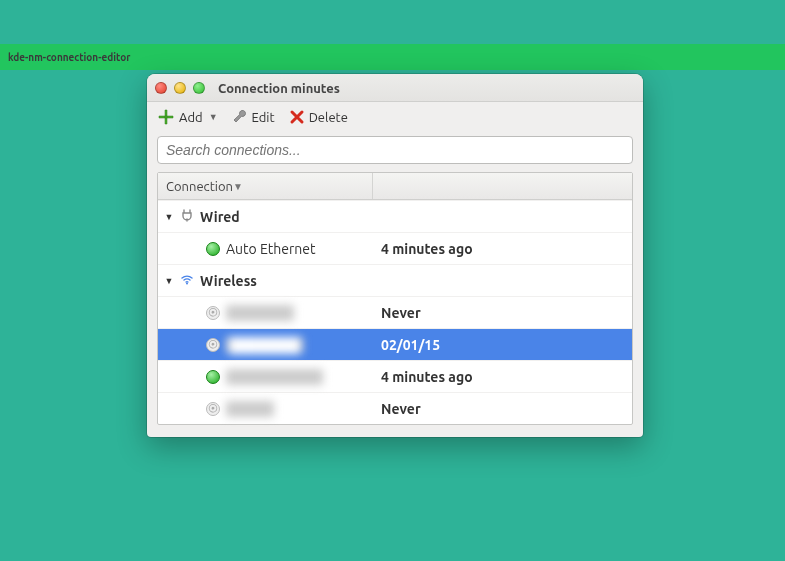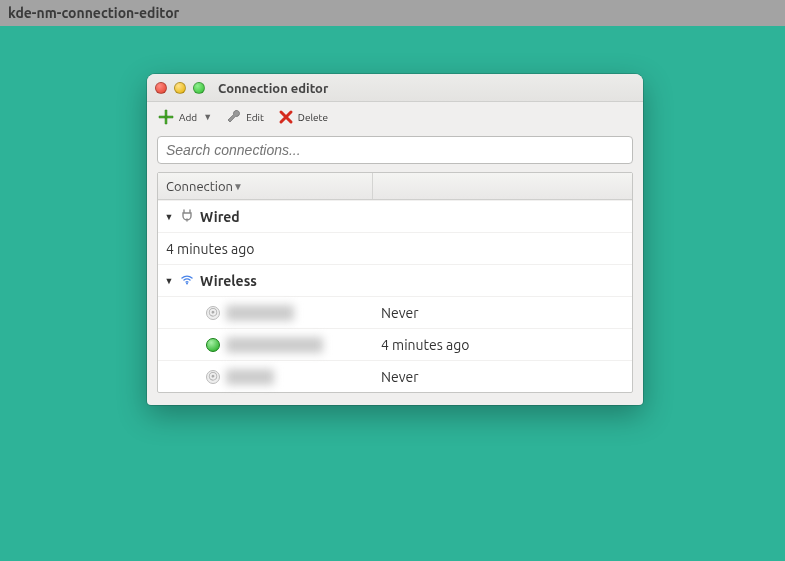--- a/index.html
+++ b/index.html
@@ -7,27 +7,28 @@
     width: 785px;
     height: 561px;
     background: #2eb398;
     font-family: "Ubuntu", "Segoe UI", sans-serif;
     font-size: 14px;
     color: #333;
     overflow: hidden;
   }
   .top-titlebar {
     height: 26px;
-    background: #a3a3a3;
+    background: #22c55e;
     display: flex;
     align-items: center;
     padding-left: 8px;
     font-weight: bold;
-    font-size: 14px;
+    font-size: 10px;
     color: #3a3a3a;
+    margin-top: 44px;
   }
   .window {
     position: absolute;
     left: 147px;
     top: 74px;
     width: 496px;
     background: #f0efee;
     border-radius: 8px 8px 4px 4px;
     box-shadow: 0 10px 30px rgba(0,0,0,0.3), 0 0 0 1px rgba(0,0,0,0.15);
     overflow: hidden;
@@ -46,21 +47,21 @@
   .tl-yellow { background: radial-gradient(circle at 35% 30%, #ffe28a, #e5b100); }
   .tl-green { background: radial-gradient(circle at 35% 30%, #8ef08e, #2dbb2d); }
   .win-title { font-weight: bold; font-size: 13px; margin-left: 6px; color: #444; }
   .toolbar {
     display: flex;
     align-items: center;
     gap: 14px;
     padding: 6px 10px;
   }
   .tb-btn { display: flex; align-items: center; gap: 4px; cursor: pointer; }
-  .tb-label { font-size: 10px; color: #333; }
+  .tb-label { font-size: 13px; color: #333; }
   .icon-add svg, .icon-edit svg, .icon-delete svg { display: block; }
   .dropdown-arrow { font-size: 9px; color: #666; margin-left: 2px; }
   .search-row { padding: 4px 10px 8px 10px; }
   .search-input {
     width: 100%;
     height: 28px;
     border: 1px solid #bdbdbb;
     border-radius: 4px;
     padding: 0 8px;
     font-style: italic;
@@ -85,21 +86,21 @@
   .col-conn { width: 215px; padding: 6px 8px; display: flex; align-items: center; justify-content: flex-start; border-right: 1px solid #d4d4d2; }
   .col-last { flex: 1; padding: 6px 8px; }
   .sort-arrow { font-size: 10px; color: #777; }
   .row {
     display: flex;
     align-items: center;
     height: 32px;
     border-top: 1px solid #f1f0ef;
   }
   .row .cell-conn { width: 215px; display: flex; align-items: center; gap: 6px; padding-left: 6px; }
-  .row .cell-last { flex: 1; padding-left: 8px; font-size: 14px; color: #333; }
+  .row .cell-last { flex: 1; padding-left: 8px; font-size: 14px; color: #333; font-weight: bold; }
   .group-row { font-weight: bold; }
   .exp { width: 10px; text-align: center; font-size: 9px; color: #333; }
   .indent-2 { width: 36px; }
   .conn-name { font-size: 14px; }
   .selected { background: #4a84e8; color: #fff; }
   .selected .cell-last, .selected .conn-name { color: #fff; }
   .state-dot {
     width: 14px; height: 14px; border-radius: 50%;
     display: inline-block;
   }
@@ -126,21 +127,21 @@
 <div class="top-titlebar">
   <span>kde-nm-connection-editor</span>
 </div>
 
 <div class="window">
 
   <div class="win-titlebar">
     <span class="traffic tl-red"></span>
     <span class="traffic tl-yellow"></span>
     <span class="traffic tl-green"></span>
-    <span class="win-title">Connection editor</span>
+    <span class="win-title">Connection minutes</span>
   </div>
 
   <div class="toolbar">
     <div class="tb-btn">
       <span class="icon-add">
         <svg width="18" height="18" viewBox="0 0 18 18">
             <path d="M8 2h2v14H8z M2 8h14v2H2z" fill="#4caf2f" stroke="#2e7d16" stroke-width="0.5"></path>
           </svg>
       </span>
       <span class="tb-label">Add</span>
@@ -180,20 +181,25 @@
           <div class="cell-conn">
             <span class="exp">▼</span>
             <span><svg width="14" height="14" viewBox="0 0 14 14">
                 <path d="M4 2v3M10 2v3M3 5h8v3a4 4 0 0 1-8 0z M7 11v2" stroke="#888" stroke-width="1.4" fill="none" stroke-linecap="round"></path>
               </svg></span>
             <span class="conn-name">Wired</span>
           </div>
           <div class="cell-last"></div>
         </div>
         <div class="row">
+          <div class="cell-conn">
+            <span class="indent-2"></span>
+            <span class="state-dot dot-active"></span>
+            <span class="conn-name">Auto Ethernet</span>
+          </div>
           <div class="cell-last">4 minutes ago</div>
         </div>
         <div class="row group-row">
           <div class="cell-conn">
             <span class="exp">▼</span>
             <span><svg width="14" height="14" viewBox="0 0 14 14">
                 <path d="M2 6a8 8 0 0 1 10 0M4 8a5 5 0 0 1 6 0M6 10a2 2 0 0 1 2 0" stroke="#4a84e8" stroke-width="1.4" fill="none" stroke-linecap="round"></path>
                 <circle cx="7" cy="11.5" r="1" fill="#4a84e8"></circle>
               </svg></span>
             <span class="conn-name">Wireless</span>
@@ -201,20 +207,28 @@
           <div class="cell-last"></div>
         </div>
         <div class="row">
           <div class="cell-conn">
             <span class="indent-2"></span>
             <span class="dot-inactive"></span>
             <span class="conn-name blur">██████</span>
           </div>
           <div class="cell-last">Never</div>
         </div>
+        <div class="row selected">
+          <div class="cell-conn">
+            <span class="indent-2"></span>
+            <span class="dot-inactive"></span>
+            <span class="conn-name blur">███████</span>
+          </div>
+          <div class="cell-last">02/01/15</div>
+        </div>
         <div class="row">
           <div class="cell-conn">
             <span class="indent-2"></span>
             <span class="state-dot dot-active"></span>
             <span class="conn-name blur">█████████</span>
           </div>
           <div class="cell-last">4 minutes ago</div>
         </div>
         <div class="row">
           <div class="cell-conn">

